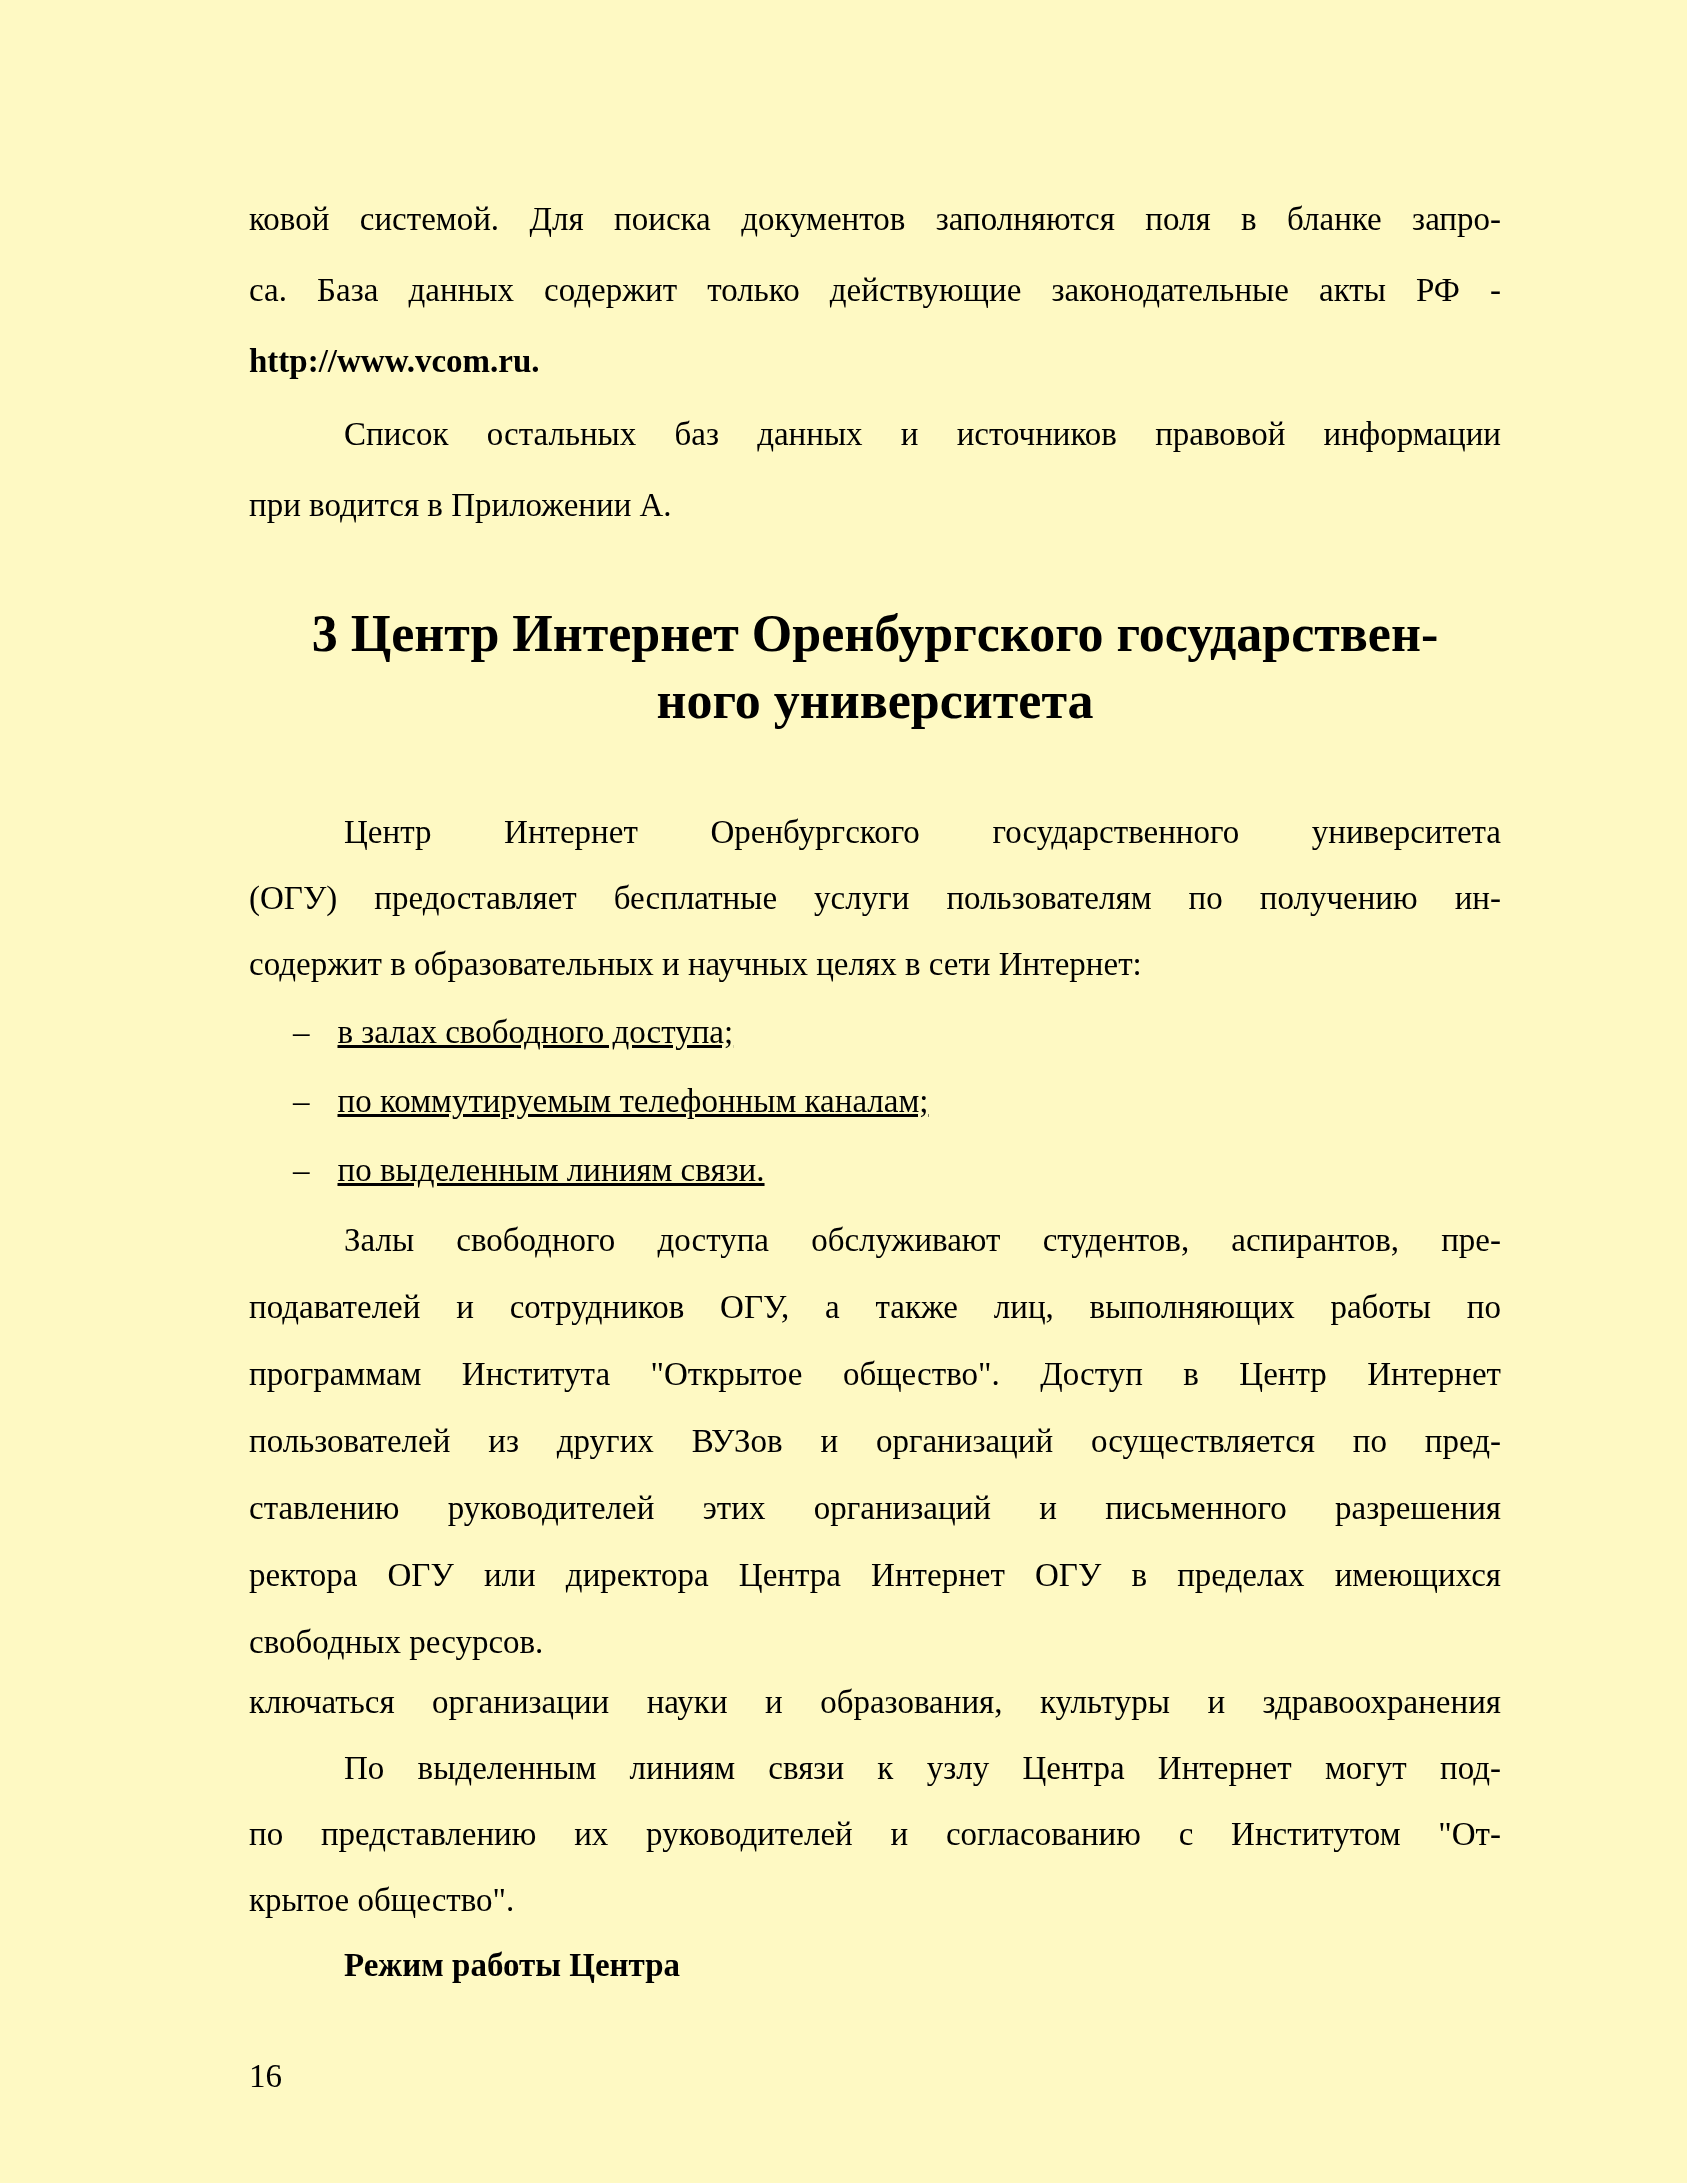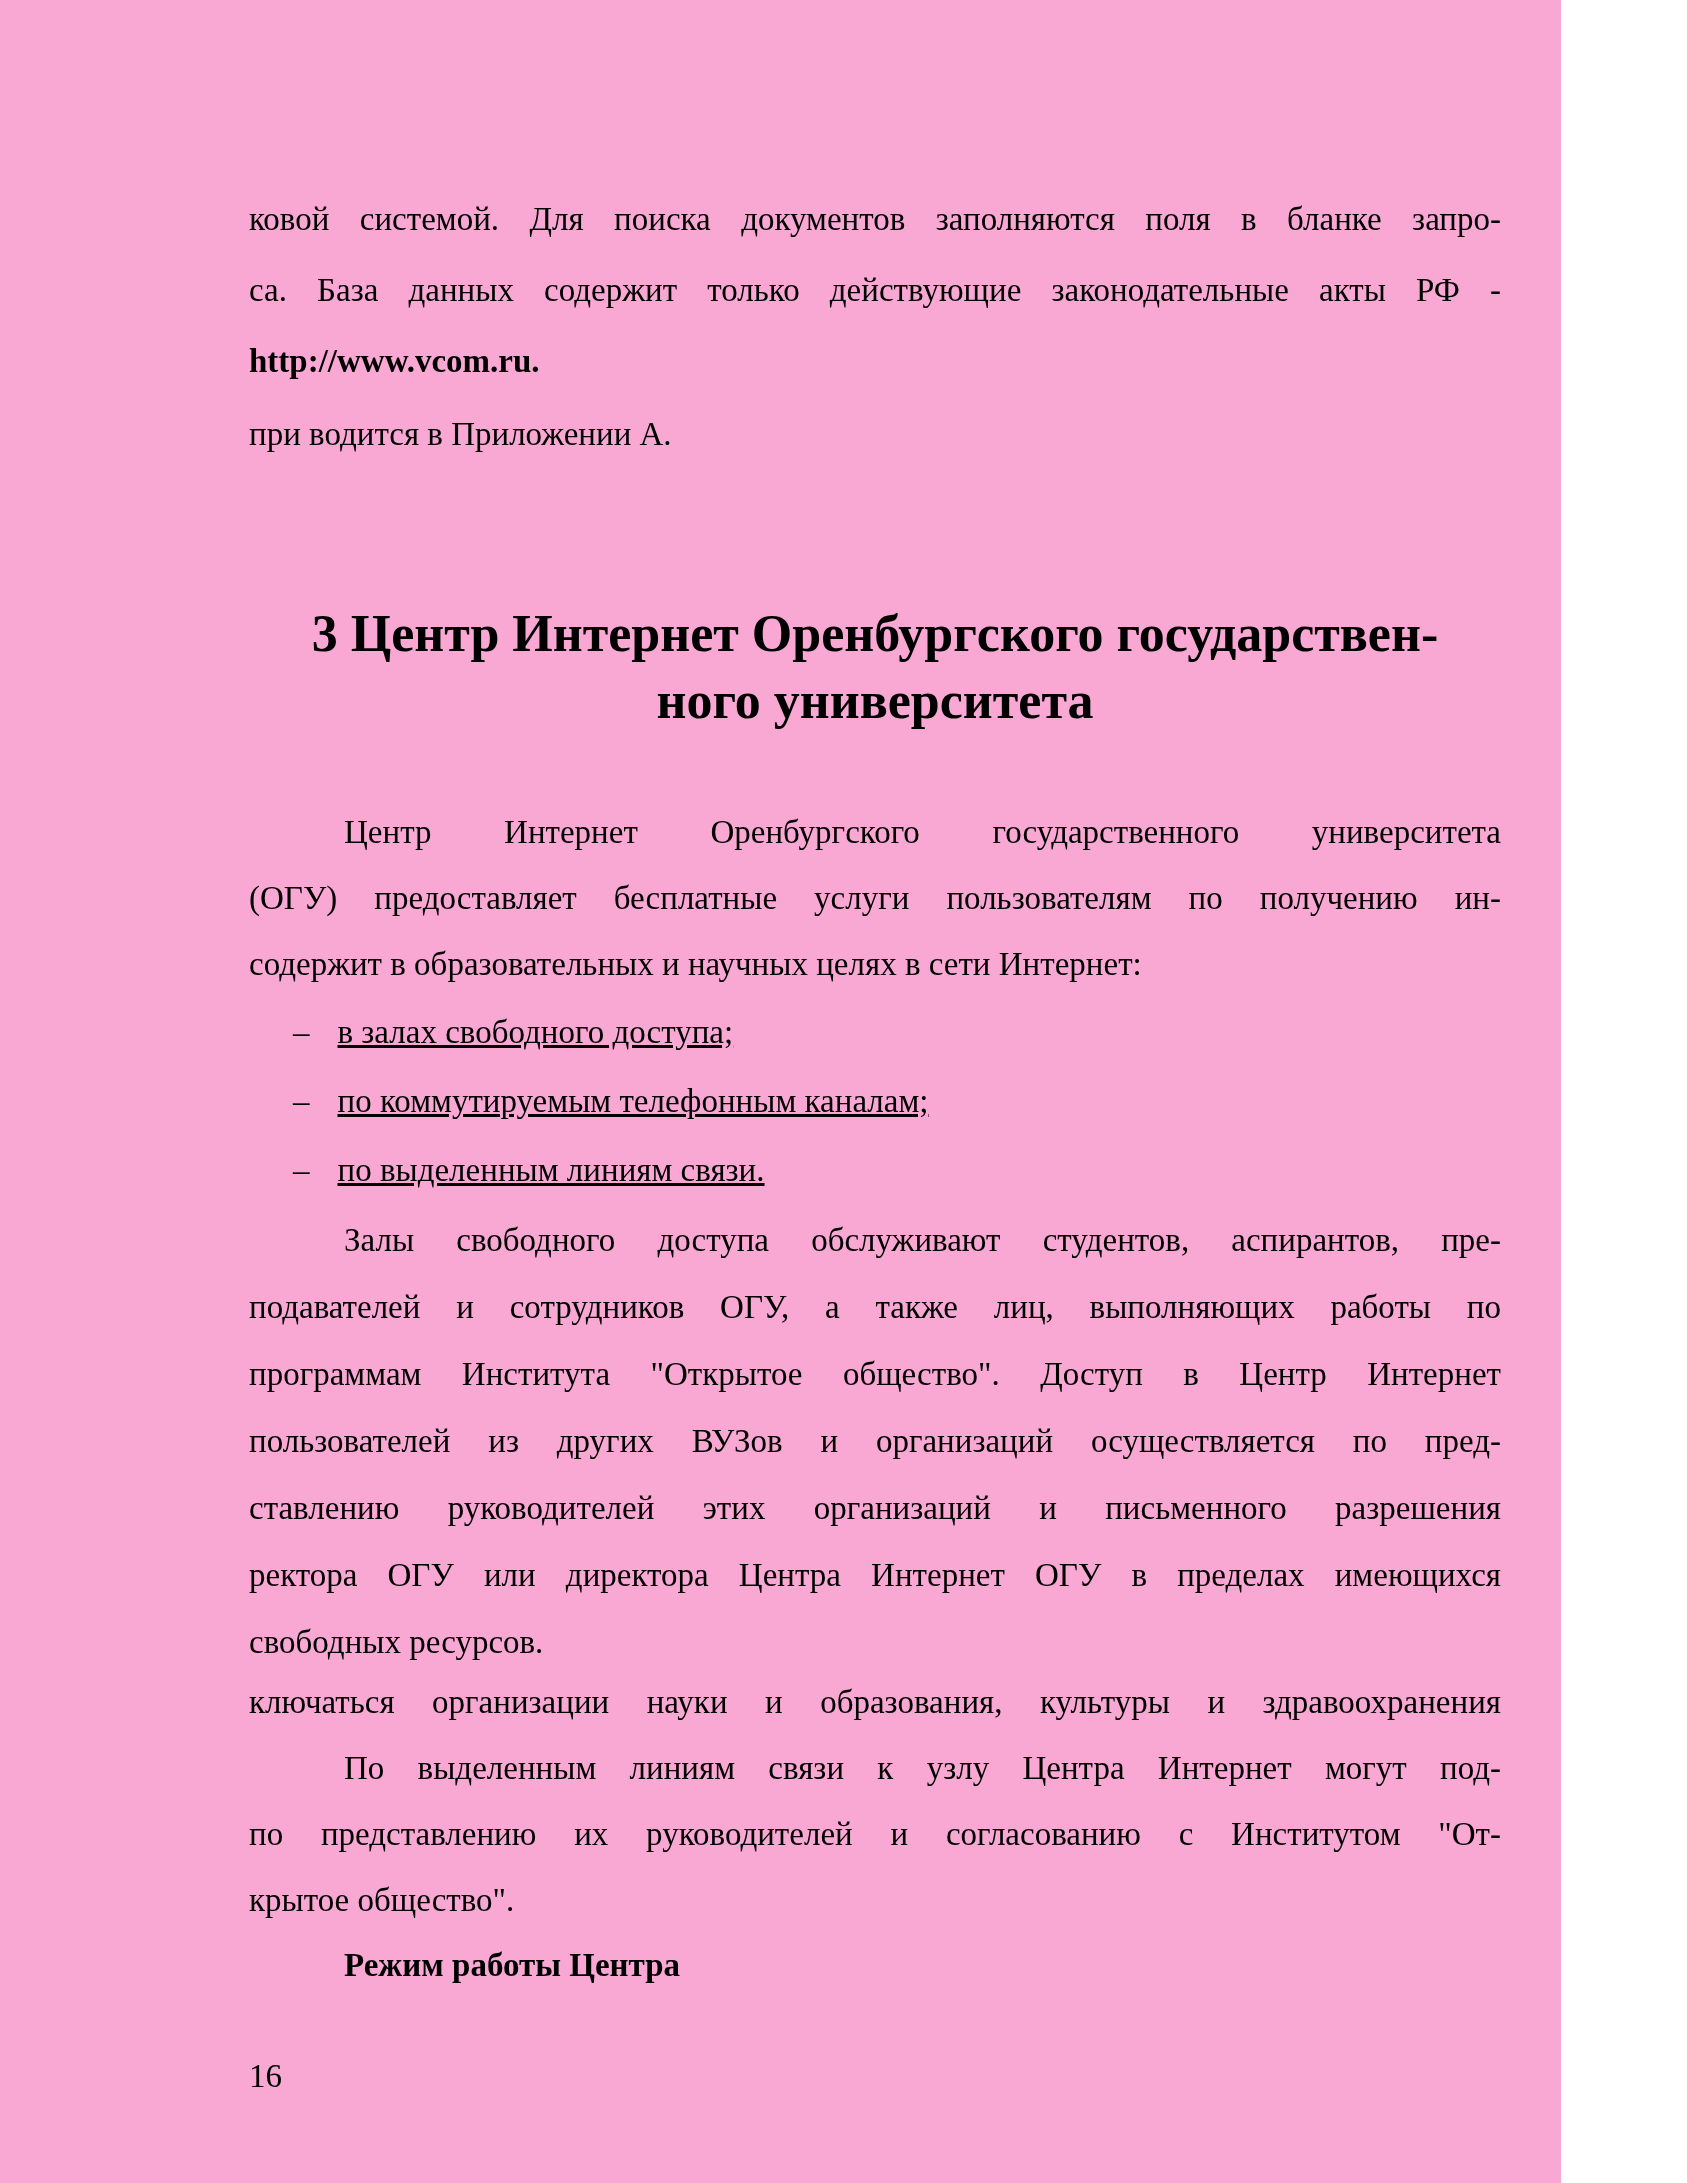--- a/index.html
+++ b/index.html
@@ -2,23 +2,23 @@
 <html style="font-size:10.6px"><head>
 <meta charset="utf-8">
 <style>
   html, body {
     margin: 0;
     padding: 0;
     background: #ffffff;
   }
   .page {
     position: relative;
-    width: 1561px;
+    width: 1687px;
     height: 2183px;
-    background: #f9a8d4;
+    background: #fef9c3;
     color: #000000;
     font-family: "Liberation Serif", "DejaVu Serif", serif;
     font-size: 33px;
     overflow: hidden;
   }
   .textblock {
     position: absolute;
     left: 249px;
     width: 1252px;
   }
@@ -87,20 +87,21 @@
 
 <div class="page">
 
   <div class="textblock lh108" style="top:184px;">
     <div class="line just">ковой системой. Для поиска документов заполняются поля в бланке запро-</div>
     <div class="line just">са. База данных содержит только действующие законодательные акты РФ -</div>
     <div class="line bold">http://www.vcom.ru.</div>
   </div>
 
   <div class="textblock lh108" style="top:399px;">
+    <div class="line just indent">Список остальных баз данных и источников правовой информации</div>
     <div class="line">при водится в Приложении А.</div>
   </div>
 
   <div class="heading" style="top:600px;">
     <div class="line">3 Центр Интернет Оренбургского государствен-</div>
     <div class="line">ного университета</div>
   </div>
 
   <div class="textblock lh100" style="top:799px;">
     <div class="line just indent">Центр Интернет Оренбургского государственного университета</div>

